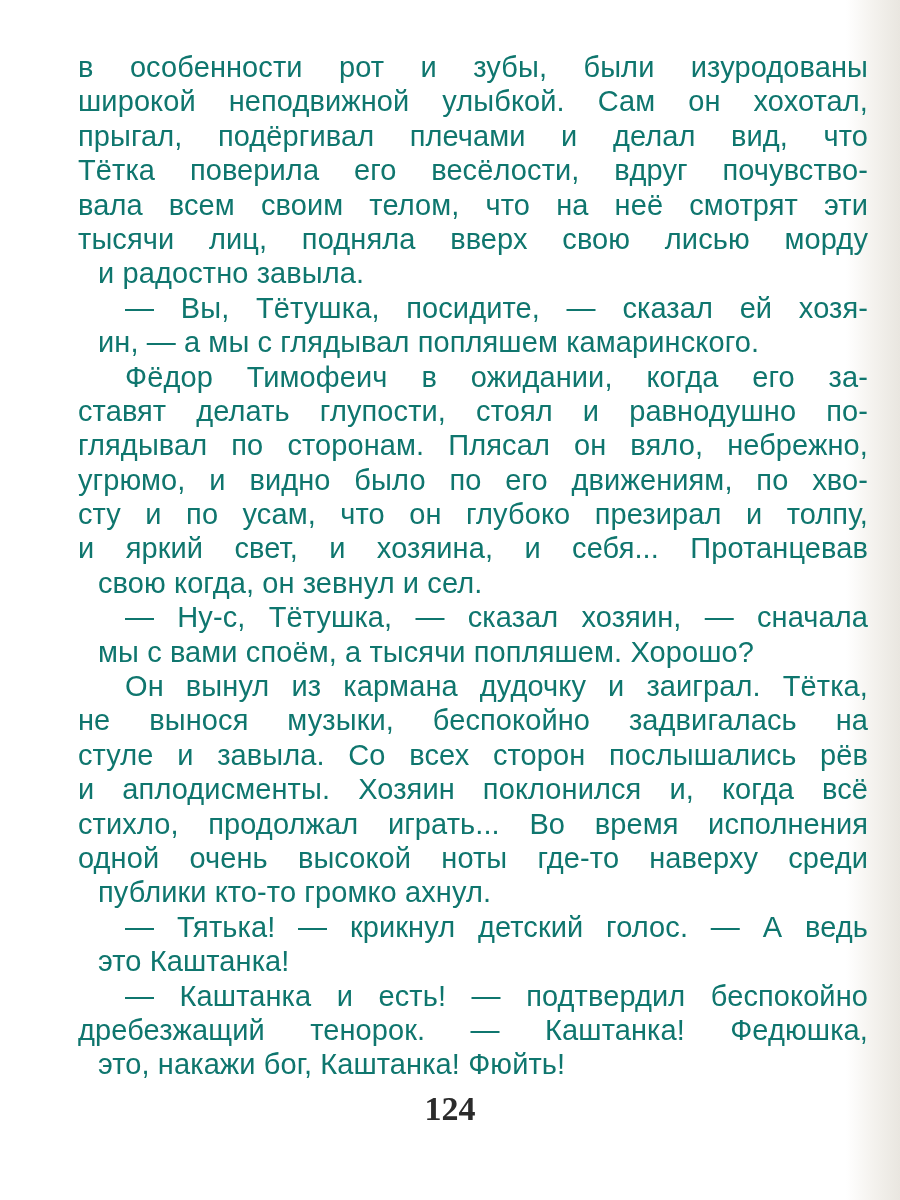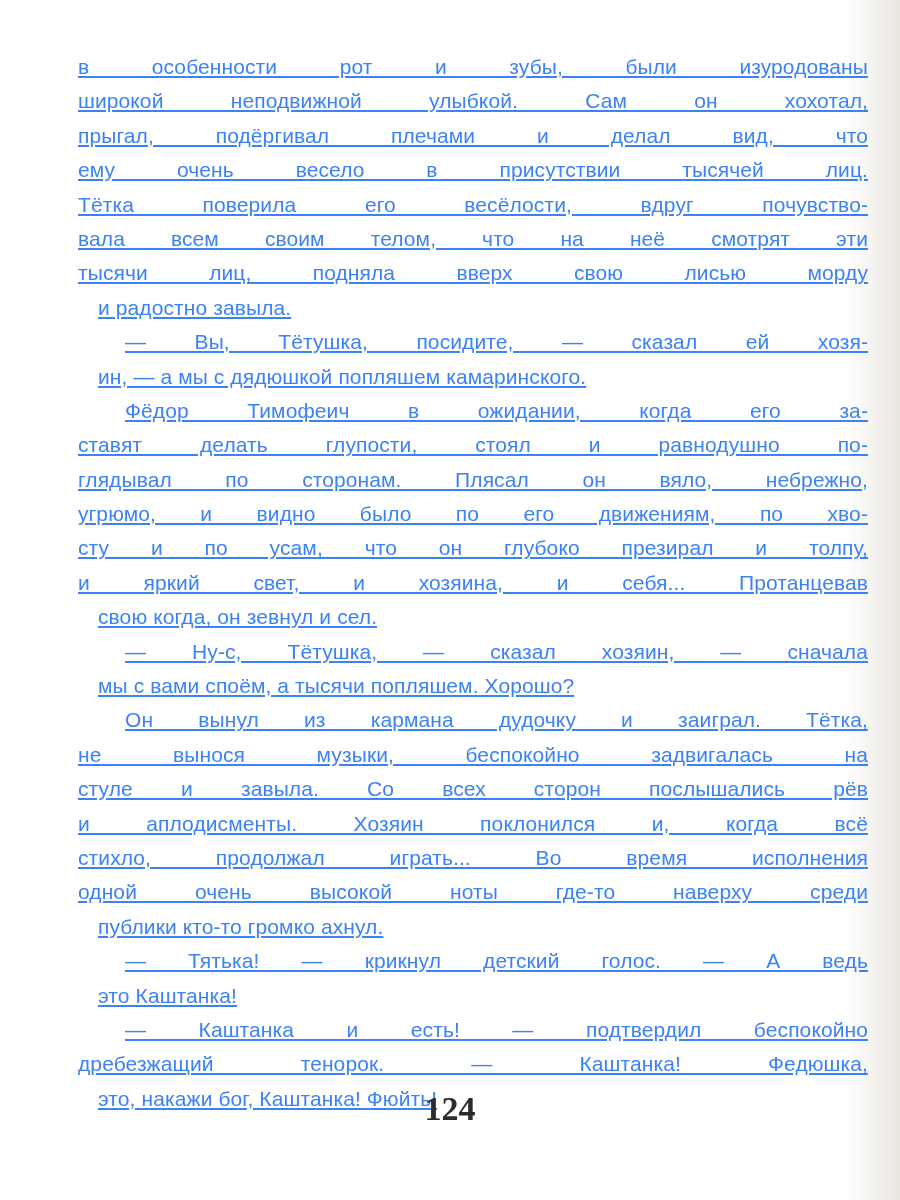--- a/index.html
+++ b/index.html
@@ -20,25 +20,24 @@
       top: 0;
       width: 900px;
       height: 1200px;
     }
     .text-block {
       position: absolute;
       left: 78px;
       top: 50px;
       width: 790px;
       font-family: "Liberation Sans", sans-serif;
-      font-size: 21px;
+      font-size: 29px;
       line-height: 34.4px;
-      color: #3b82f6;
+      color: #0f766e;
       letter-spacing: 0.1px;
-      text-decoration: underline;
     }
     .line {
       display: block;
       white-space: nowrap;
       text-align: justify;
       text-align-last: justify;
       height: 34.4px;
       overflow: visible;
     }
     .line.last {
@@ -61,27 +60,26 @@
     }
   </style>
 </head>
 <body>
 
 <div class="page">
   <div class="text-block" id="text-block">
       <span class="line">в особенности рот и зубы, были изуродованы</span>
       <span class="line">широкой неподвижной улыбкой. Сам он хохотал,</span>
       <span class="line">прыгал, подёргивал плечами и делал вид, что</span>
-      <span class="line">ему очень весело в присутствии тысячей лиц.</span>
       <span class="line">Тётка поверила его весёлости, вдруг почувство-</span>
       <span class="line">вала всем своим телом, что на неё смотрят эти</span>
       <span class="line">тысячи лиц, подняла вверх свою лисью морду</span>
       <span class="line last">и радостно завыла.</span>
       <span class="line indent">— Вы, Тётушка, посидите, — сказал ей хозя-</span>
-      <span class="line last">ин, — а мы с дядюшкой попляшем камаринского.</span>
+      <span class="line last">ин, — а мы с глядывал попляшем камаринского.</span>
       <span class="line indent">Фёдор Тимофеич в ожидании, когда его за-</span>
       <span class="line">ставят делать глупости, стоял и равнодушно по-</span>
       <span class="line">глядывал по сторонам. Плясал он вяло, небрежно,</span>
       <span class="line">угрюмо, и видно было по его движениям, по хво-</span>
       <span class="line">сту и по усам, что он глубоко презирал и толпу,</span>
       <span class="line">и яркий свет, и хозяина, и себя... Протанцевав</span>
       <span class="line last">свою когда, он зевнул и сел.</span>
       <span class="line indent">— Ну-с, Тётушка, — сказал хозяин, — сначала</span>
       <span class="line last">мы с вами споём, а тысячи попляшем. Хорошо?</span>
       <span class="line indent">Он вынул из кармана дудочку и заиграл. Тётка,</span>

